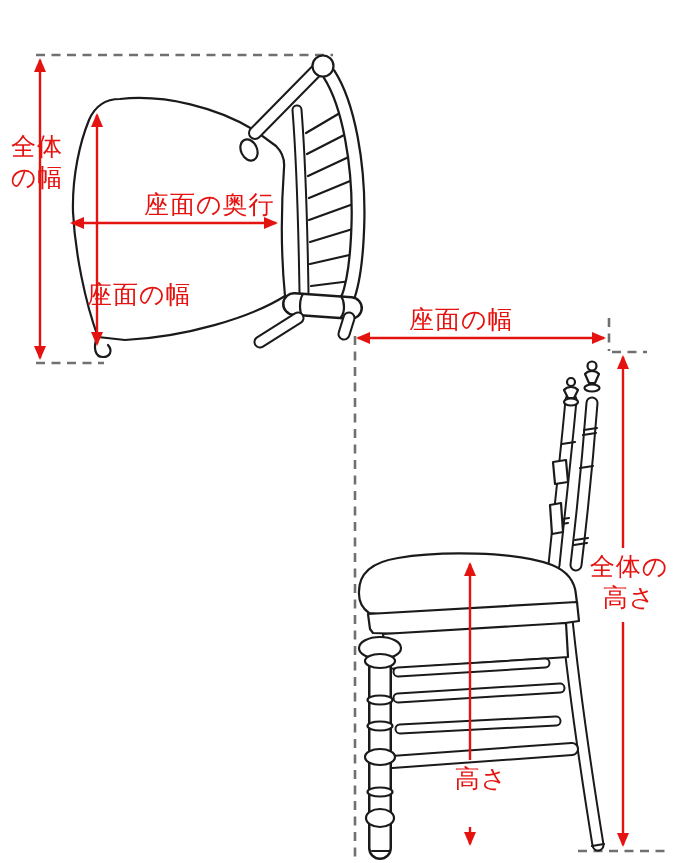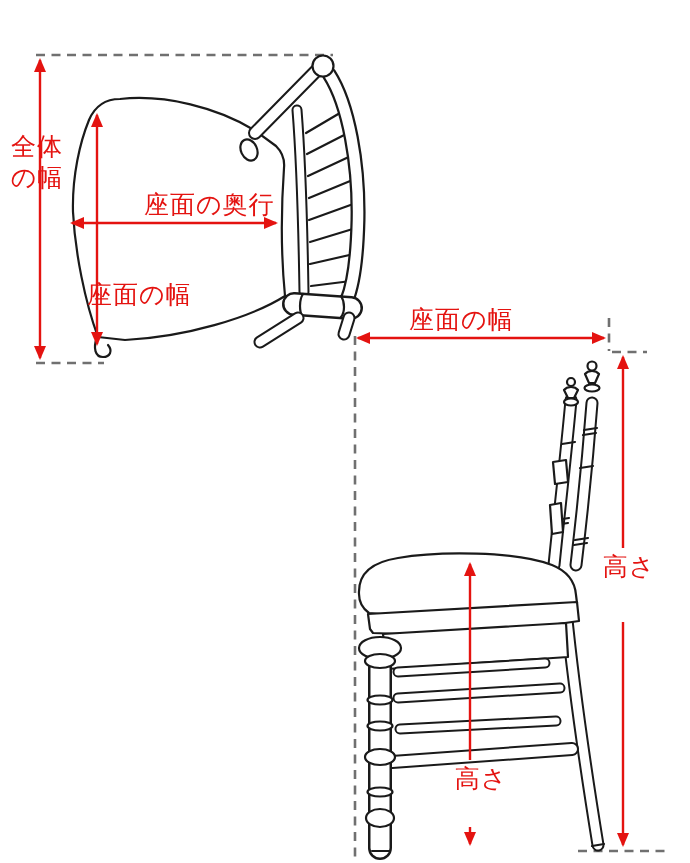--- a/index.html
+++ b/index.html
@@ -181,20 +181,21 @@
     <span class="c">の幅</span>
   </div>
 
   <div class="dim-label" style="left:144px;top:189px;">座面の奥行</div>
 
   <div class="dim-label" style="left:87px;top:280px;font-family:Liberation Serif, serif;">座面の幅</div>
 
   <div class="dim-label" style="left:409px;top:304px;">座面の幅</div>
 
   <div class="dim-label" style="left:587px;top:551px;width:84px;">
+    <span class="c">全体の</span>
     <span class="c">高さ</span>
   </div>
 
   <div class="dim-label" style="left:412px;top:763px;width:138px;">
     <span class="c">高さ</span>
   </div>
 
 </div>
 
 </body></html>

